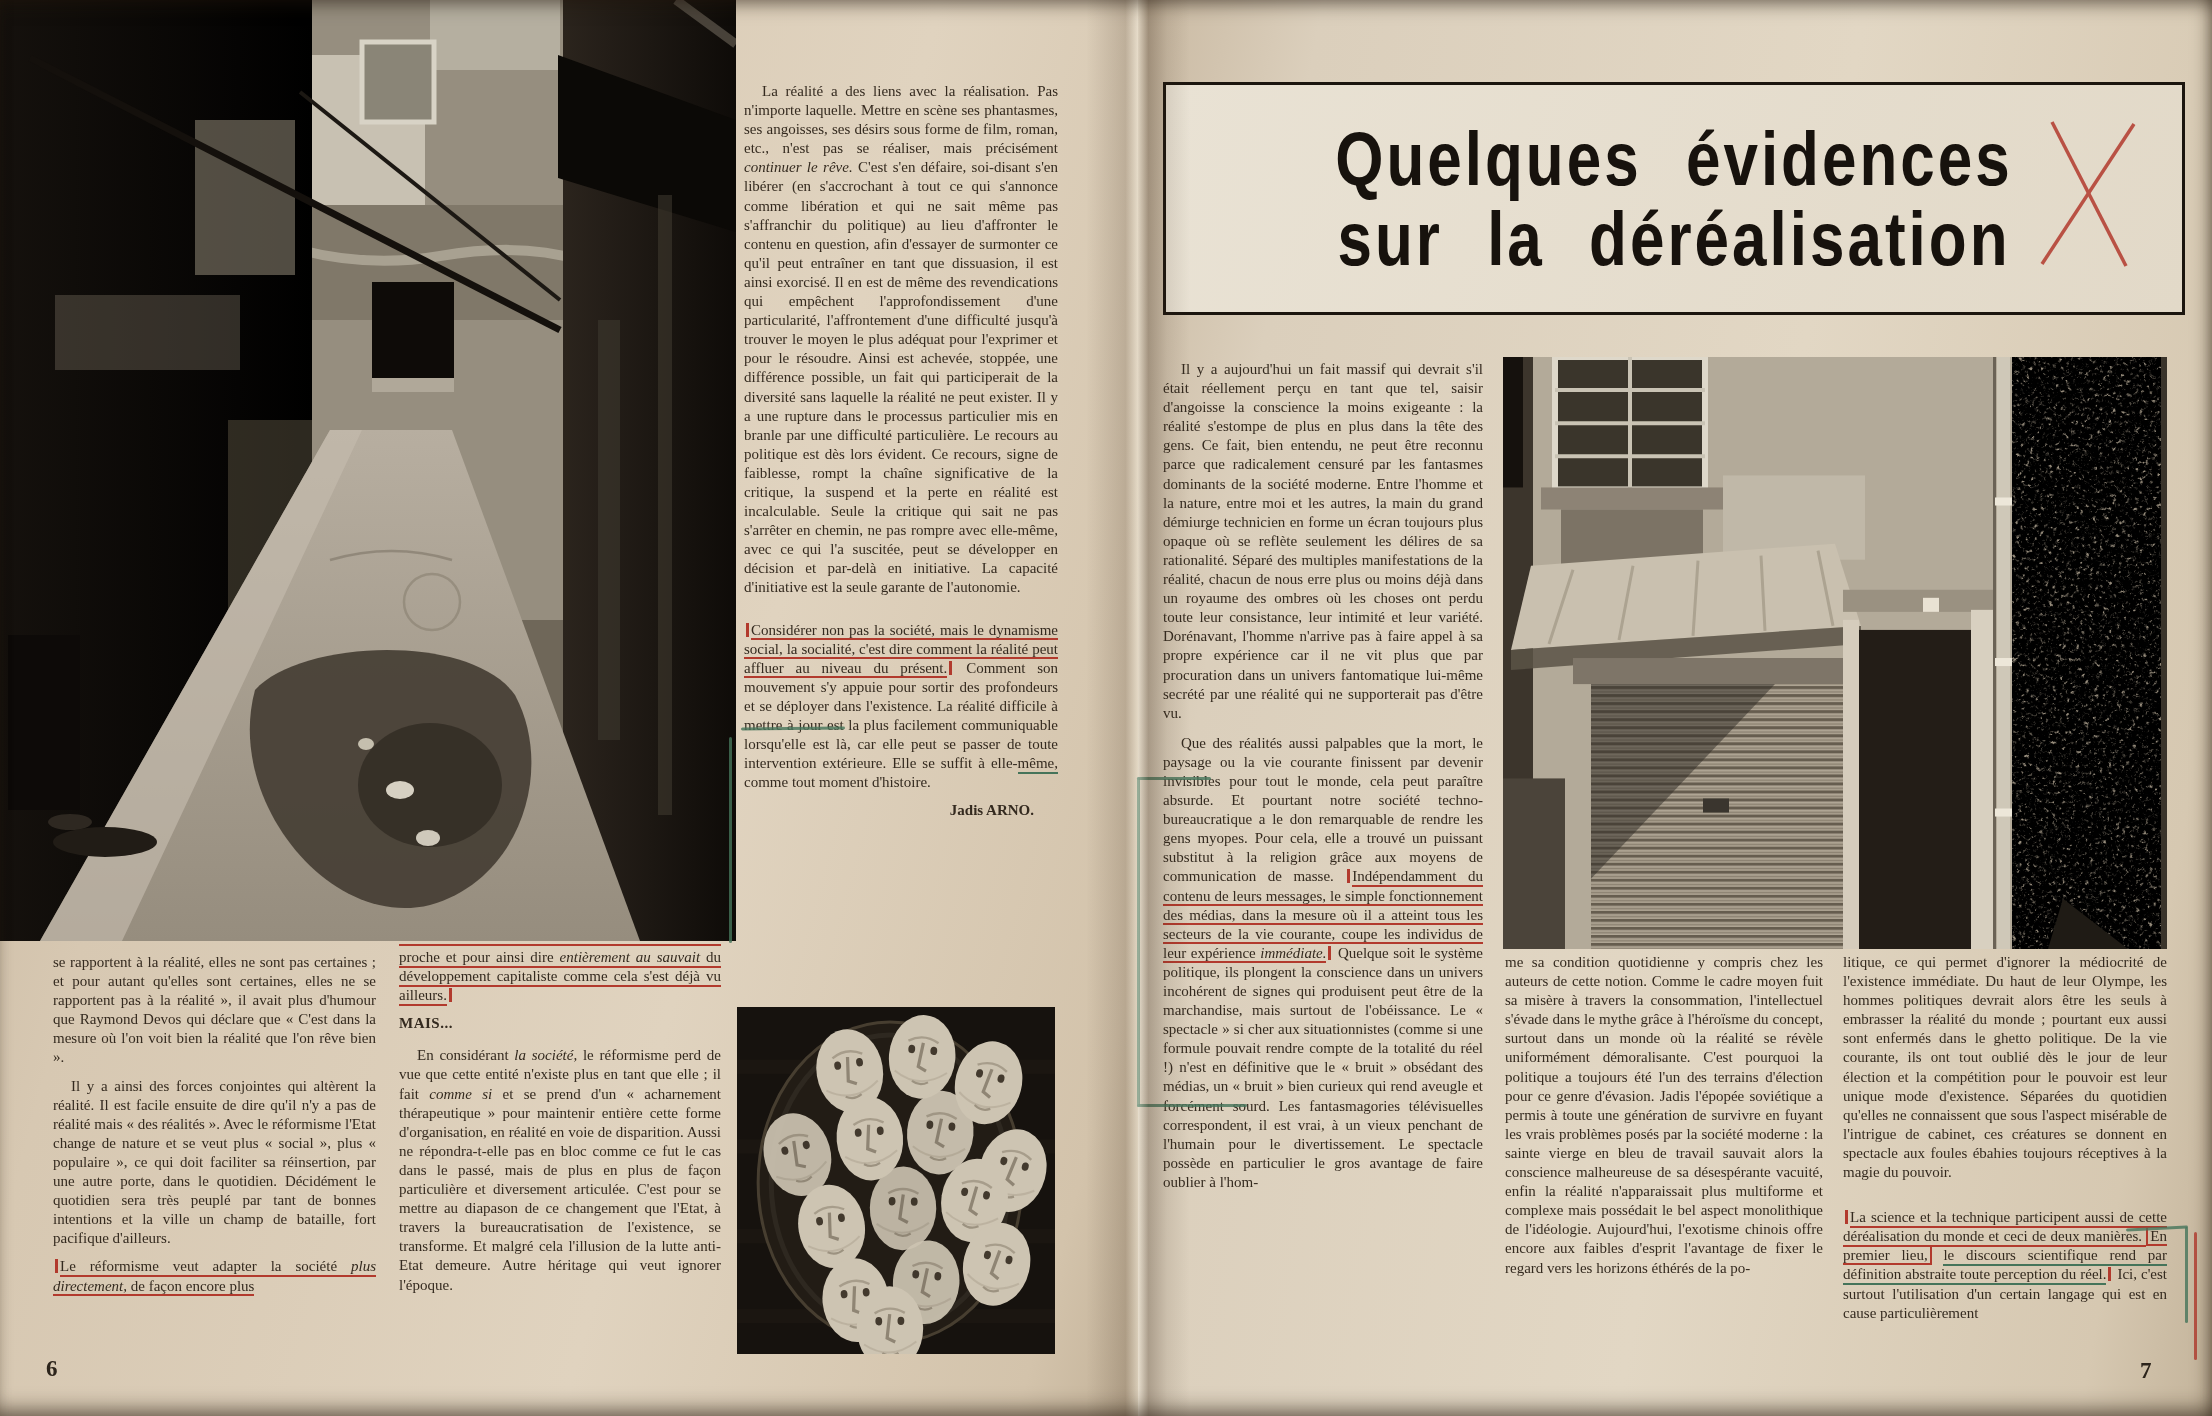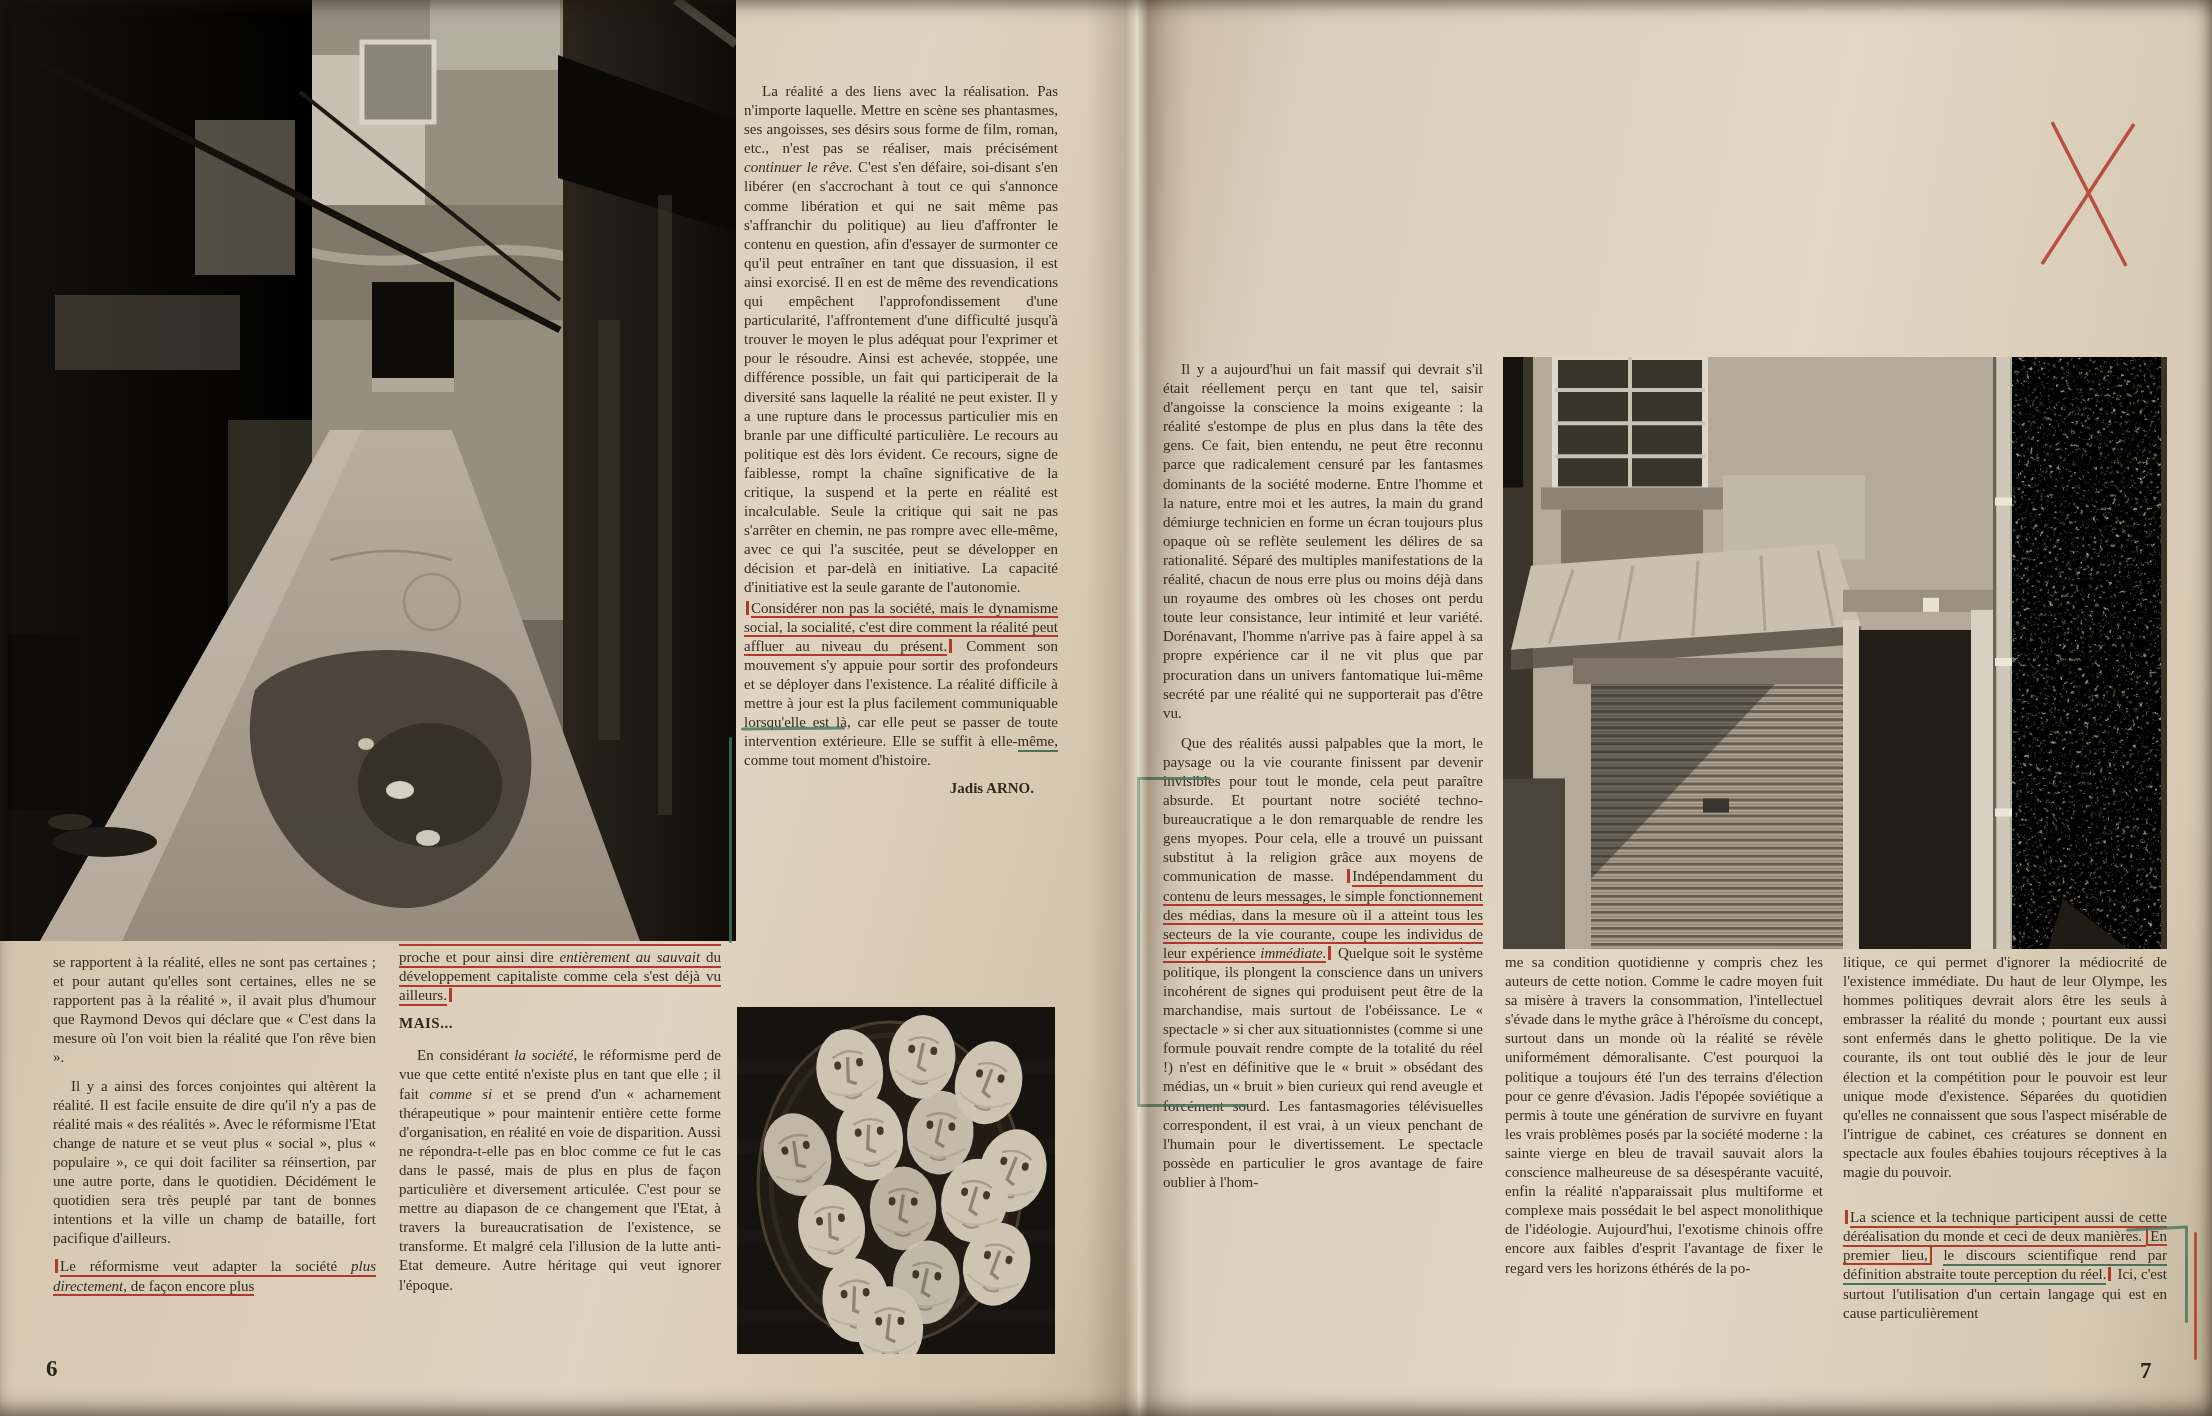--- a/index.html
+++ b/index.html
@@ -16,21 +16,21 @@
     box-shadow:inset 0 14px 18px -10px rgba(35,24,12,.55), inset 0 -16px 20px -10px rgba(35,24,12,.6), inset -14px 0 18px -12px rgba(35,24,12,.5);}
   .photo{position:absolute;overflow:hidden;}
   .photo svg{display:block;width:100%;height:100%;}
 
   .col{position:absolute;font-size:15px;line-height:19.1px;text-align:justify;overflow:hidden;}
   .para{margin:0;}
   .para+.para{margin-top:9px;}
   .para.ind{text-indent:18px;}
   .v-heading{font-weight:bold;letter-spacing:.5px;margin-top:27px;}
   #colB .para:nth-child(3){margin-top:13px;}
-  #colC .para:nth-child(2){margin-top:1px;}
+  #colC .para:nth-child(2){margin-top:23px;}
   #colD .para:nth-child(2){margin-top:11px;}
   #colF .para:nth-child(2){margin-top:26px;}
   .v-byline{text-align:right;font-weight:bold;padding-right:24px;margin-top:13px;}
   .v-red-boxed{border-top:2px solid var(--annotation-red,#b23a2d);padding-top:2px;}
 
   .it{font-style:italic;}
   .ru{border-bottom:2px solid var(--annotation-red,#b23a2d);padding-bottom:.5px;}
   .gu{border-bottom:2px solid var(--annotation-green,#45745a);padding-bottom:.5px;}
   .rbx{border:2px solid var(--annotation-red,#b23a2d);padding:0 2px;}
   .rbar{display:inline-block;width:3px;height:14px;background:var(--annotation-red,#b23a2d);
@@ -191,20 +191,24 @@
       <rect x="492" y="300" width="17" height="8" fill="#ede7d9"></rect>
       <rect x="492" y="450" width="17" height="8" fill="#ede7d9"></rect>
       <rect x="509" y="0" width="155" height="590" fill="#948a7a"></rect>
       <rect x="509" y="0" width="155" height="590" fill="#3e372c" filter="url(#speckA)"></rect>
       <rect x="509" y="0" width="155" height="590" fill="#ddd5c4" filter="url(#speckB)"></rect>
       <polygon points="560,540 625,590 545,590" fill="#1f1b15"></polygon>
       <rect x="658" y="0" width="6" height="590" fill="#3a342b"></rect>
     </svg>
   </div>
 
+  <div class="title-box">
+    <div class="title-line">Quelques évidences</div>
+    <div class="title-line">sur la déréalisation</div>
+  </div>
   <svg class="xmark" viewBox="0 0 104 150">
     <line x1="6" y1="146" x2="98" y2="6" stroke="var(--annotation-red,#b23a2d)" stroke-width="3.5"></line>
     <line x1="16" y1="4" x2="90" y2="148" stroke="var(--annotation-red,#b23a2d)" stroke-width="3.5"></line>
   </svg>
 
   <div class="col" id="colA" style="left:53px;top:953px;width:323px;height:414px">
       <p class="para"><span class="">se rapportent à la réalité, elles ne sont pas certaines ; et pour autant qu'elles sont certaines, elles ne se rapportent pas à la réalité », il avait plus d'humour que Raymond Devos qui déclare que « C'est dans la mesure où l'on voit bien la réalité que l'on rêve bien ».</span></p>
       <p class="para ind"><span class="">Il y a ainsi des forces conjointes qui altèrent la réalité. Il est facile ensuite de dire qu'il n'y a pas de réalité mais « des réalités ». Avec le réformisme l'Etat change de nature et se veut plus « social », plus « populaire », ce qui doit faciliter sa réinsertion, par une autre porte, dans le quotidien. Décidément le quotidien sera très peuplé par tant de bonnes intentions et la ville un champ de bataille, fort pacifique d'ailleurs.</span></p>
       <p class="para"><span class="rbar"></span><span class="ru">Le réformisme veut adapter la société </span><span class="ru it">plus directement,</span><span class="ru"> de façon encore plus</span></p>
     </div>

